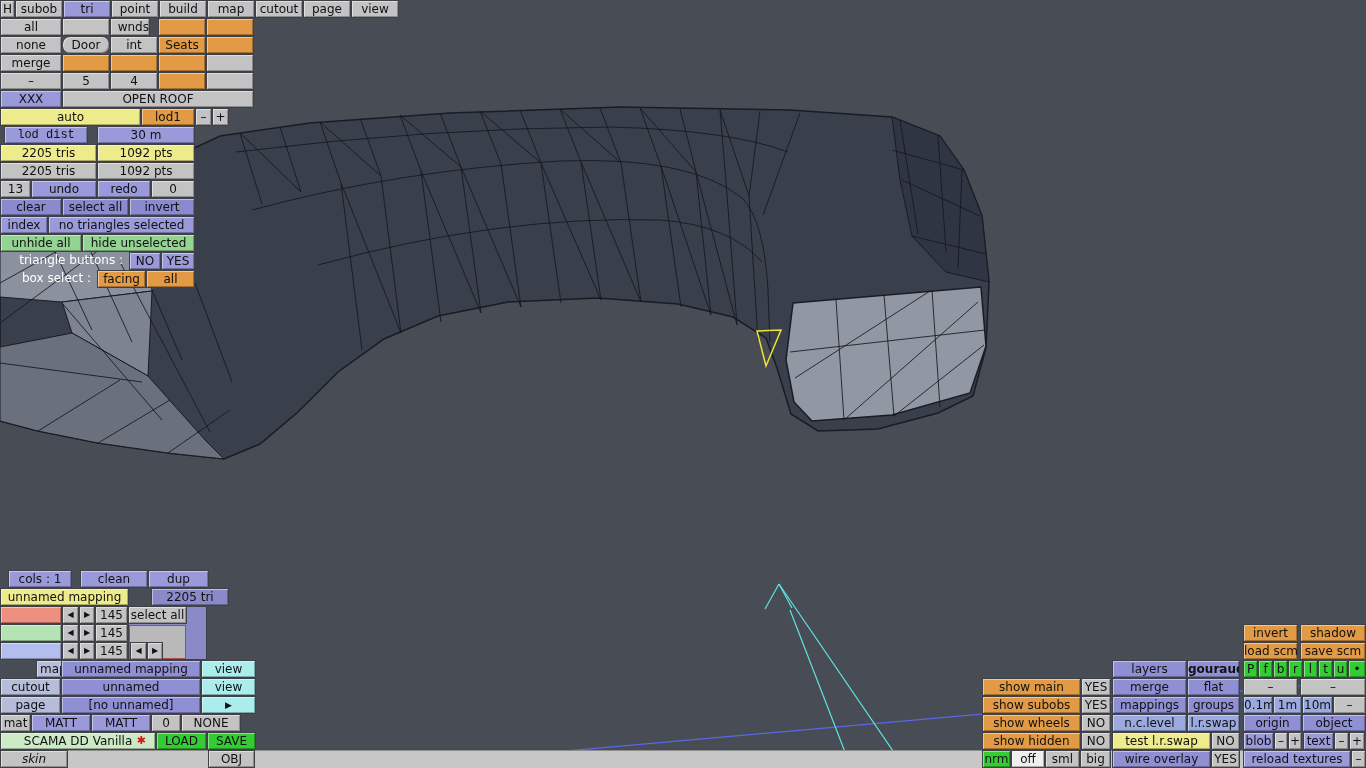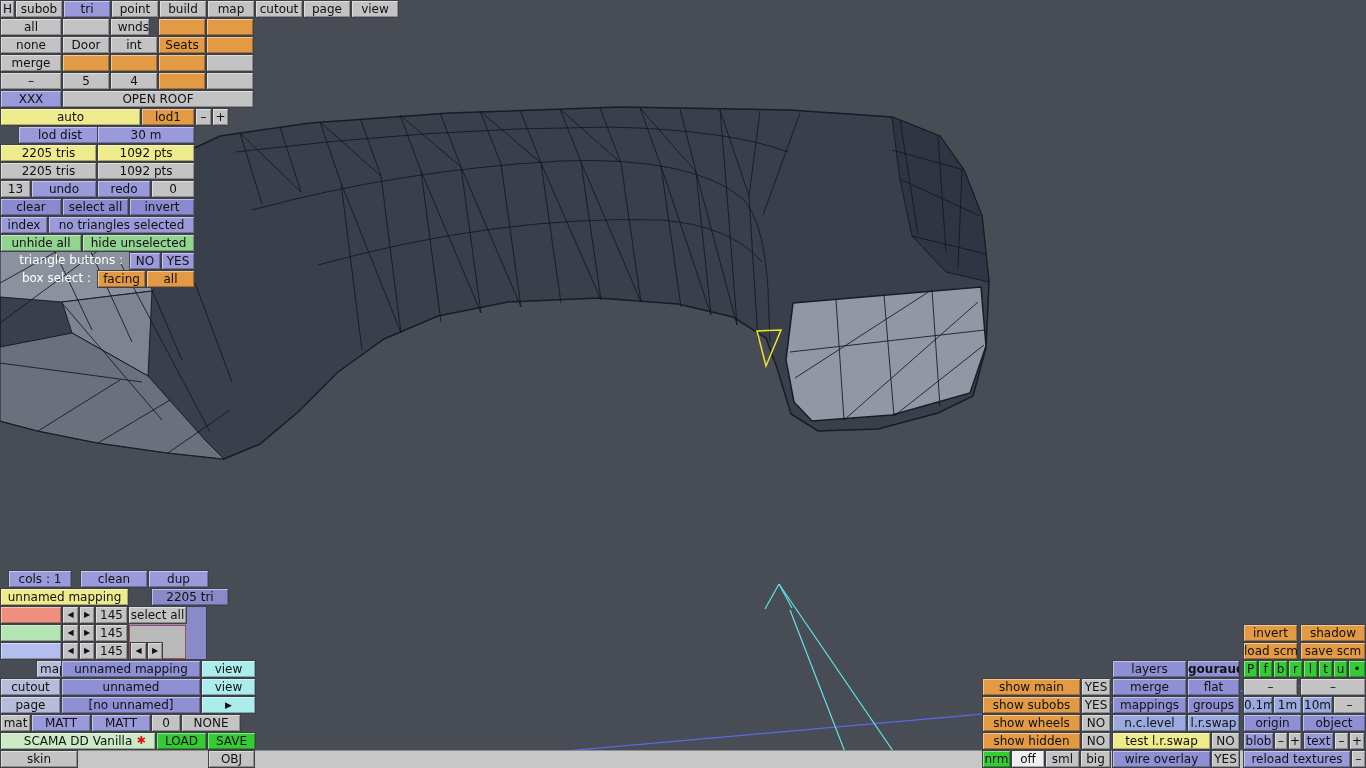--- a/index.html
+++ b/index.html
@@ -90,21 +90,21 @@
       <div class="cell c-g" style="left: 207px; top: 0px; width: 48px;">map</div>
       <div class="cell c-g" style="left: 255px; top: 0px; width: 48px;">cutout</div>
       <div class="cell c-g" style="left: 303px; top: 0px; width: 48px;">page</div>
       <div class="cell c-g" style="left: 351px; top: 0px; width: 48px;">view</div>
       <div class="cell c-g" style="left: 0px; top: 18px; width: 62px;">all</div>
       <div class="cell c-g" style="left: 62px; top: 18px; width: 48px;"></div>
       <div class="cell c-g" style="left: 110px; top: 18px; width: 40px; text-align: right;">wnds</div>
       <div class="cell c-o" style="left: 158px; top: 18px; width: 48px;"></div>
       <div class="cell c-o" style="left: 206px; top: 18px; width: 48px;"></div>
       <div class="cell c-g" style="left: 0px; top: 36px; width: 62px;">none</div>
-      <div class="cell c-g" style="left: 62px; top: 36px; width: 48px;">Door</div>
+      <div class="cell c-g" style="left: 62px; top: 36px; width: 48px; border-radius: 8px;">Door</div>
       <div class="cell c-g" style="left: 110px; top: 36px; width: 48px;">int</div>
       <div class="cell c-o" style="left: 158px; top: 36px; width: 48px;">Seats</div>
       <div class="cell c-o" style="left: 206px; top: 36px; width: 48px;"></div>
       <div class="cell c-g" style="left: 0px; top: 54px; width: 62px;">merge</div>
       <div class="cell c-o" style="left: 62px; top: 54px; width: 48px;"></div>
       <div class="cell c-o" style="left: 110px; top: 54px; width: 48px;"></div>
       <div class="cell c-o" style="left: 158px; top: 54px; width: 48px;"></div>
       <div class="cell c-g" style="left: 206px; top: 54px; width: 48px;"></div>
       <div class="cell c-g" style="left: 0px; top: 72px; width: 62px;">–</div>
       <div class="cell c-g" style="left: 62px; top: 72px; width: 48px;">5</div>
@@ -112,21 +112,21 @@
       <div class="cell c-o" style="left: 158px; top: 72px; width: 48px;"></div>
       <div class="cell c-g" style="left: 206px; top: 72px; width: 48px;"></div>
       <div class="cell c-b" style="left: 0px; top: 90px; width: 62px;">XXX</div>
       <div class="cell c-g" style="left: 62px; top: 90px; width: 192px;">OPEN ROOF</div>
     </div>
   <div class="layer">
       <div class="cell c-y" style="left: 0px; top: 108px; width: 141px;">auto</div>
       <div class="cell c-o" style="left: 141px; top: 108px; width: 54px;">lod1</div>
       <div class="cell c-g" style="left: 195px; top: 108px; width: 17px;">–</div>
       <div class="cell c-g" style="left: 212px; top: 108px; width: 17px;">+</div>
-      <div class="cell c-b" style="left: 18px; top: 126px; width: 84px;">lod dist</div>
+      <div class="cell c-b" style="left: 4px; top: 126px; width: 84px; font-family: Liberation Mono, monospace;">lod dist</div>
       <div class="cell c-b" style="left: 97px; top: 126px; width: 98px;">30 m</div>
       <div class="cell c-y" style="left: 0px; top: 144px; width: 97px;">2205 tris</div>
       <div class="cell c-y" style="left: 97px; top: 144px; width: 98px;">1092 pts</div>
       <div class="cell c-g" style="left: 0px; top: 162px; width: 97px;">2205 tris</div>
       <div class="cell c-g" style="left: 97px; top: 162px; width: 98px;">1092 pts</div>
       <div class="cell c-g" style="left: 0px; top: 180px; width: 31px;">13</div>
       <div class="cell c-b" style="left: 31px; top: 180px; width: 66px;">undo</div>
       <div class="cell c-b" style="left: 97px; top: 180px; width: 54px;">redo</div>
       <div class="cell c-g" style="left: 151px; top: 180px; width: 44px;">0</div>
       <div class="cell c-b2" style="left: 0px; top: 198px; width: 62px;">clear</div>
@@ -174,21 +174,21 @@
       <div class="cell c-p" style="left: 61px; top: 696px; width: 140px;">[no unnamed]</div>
       <div class="cell c-c" style="left: 201px; top: 696px; width: 55px; font-size: 9px;">▶</div>
       <div class="cell c-g" style="left: 0px; top: 714px; width: 31px;">mat</div>
       <div class="cell c-b" style="left: 31px; top: 714px; width: 60px;">MATT</div>
       <div class="cell c-b" style="left: 91px; top: 714px; width: 60px;">MATT</div>
       <div class="cell c-g" style="left: 151px; top: 714px; width: 30px;">0</div>
       <div class="cell c-g" style="left: 181px; top: 714px; width: 60px;">NONE</div>
       <div class="cell c-pg" style="left: 0px; top: 732px; width: 156px;">SCAMA DD Vanilla</div>
       <div class="cell c-GN" style="left: 156px; top: 732px; width: 51px;">LOAD</div>
       <div class="cell c-GN" style="left: 207px; top: 732px; width: 49px;">SAVE</div>
-      <div class="cell c-g" style="left: 0px; top: 750px; width: 78px;">skin</div>
+      <div class="cell c-g" style="left: 0px; top: 750px; width: 68px; font-style: italic;">skin</div>
       <div class="cell c-g" style="left: 208px; top: 750px; width: 47px;">OBJ</div>
     </div>
   <div class="layer">
       <div class="cell c-o" style="left: 1243px; top: 624px; width: 55px;">invert</div>
       <div class="cell c-o" style="left: 1300px; top: 624px; width: 66px;">shadow</div>
       <div class="cell c-o" style="left: 1243px; top: 642px; width: 55px;">load scm</div>
       <div class="cell c-o" style="left: 1300px; top: 642px; width: 66px;">save scm</div>
       <div class="cell c-p" style="left: 1112px; top: 660px; width: 75px;">layers</div>
       <div class="cell c-p" style="left: 1187px; top: 660px; width: 53px; font-weight: bold;">gouraud</div>
       <div class="cell c-GN" style="left: 1243px; top: 660px; width: 15px;">P</div>

